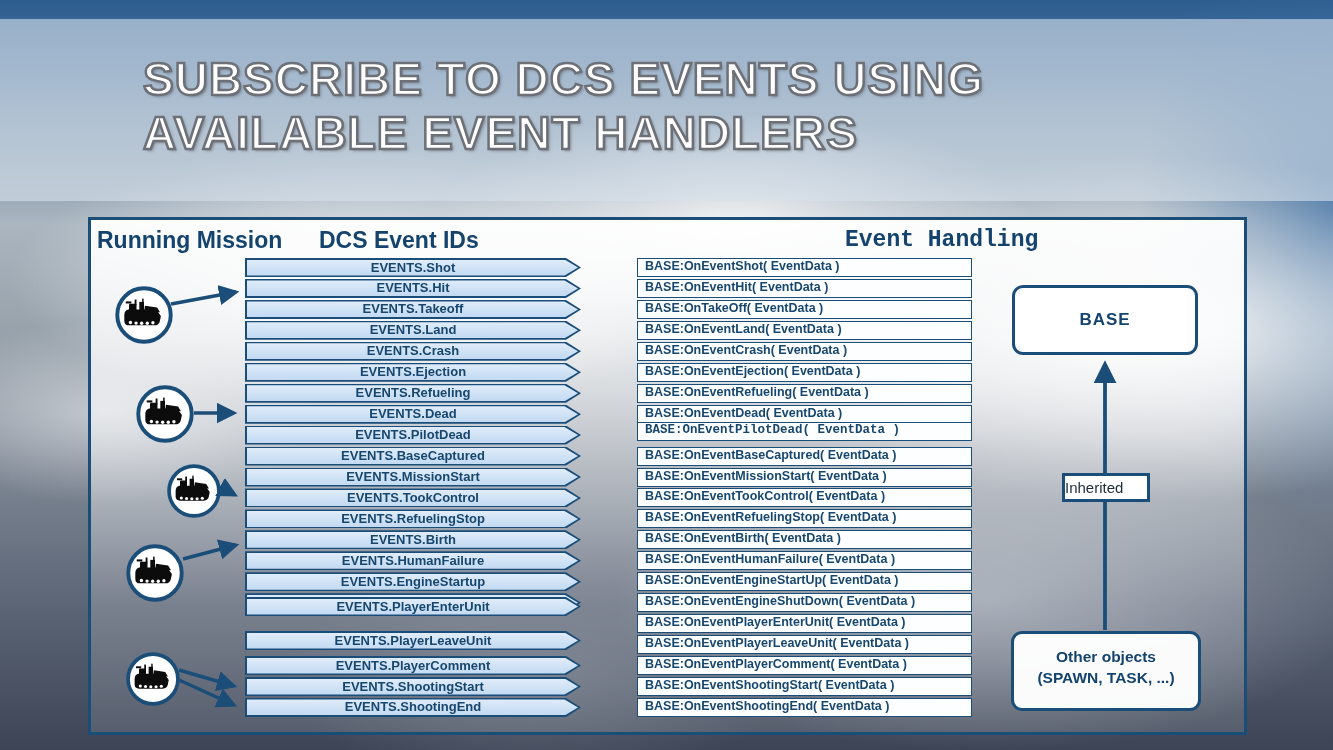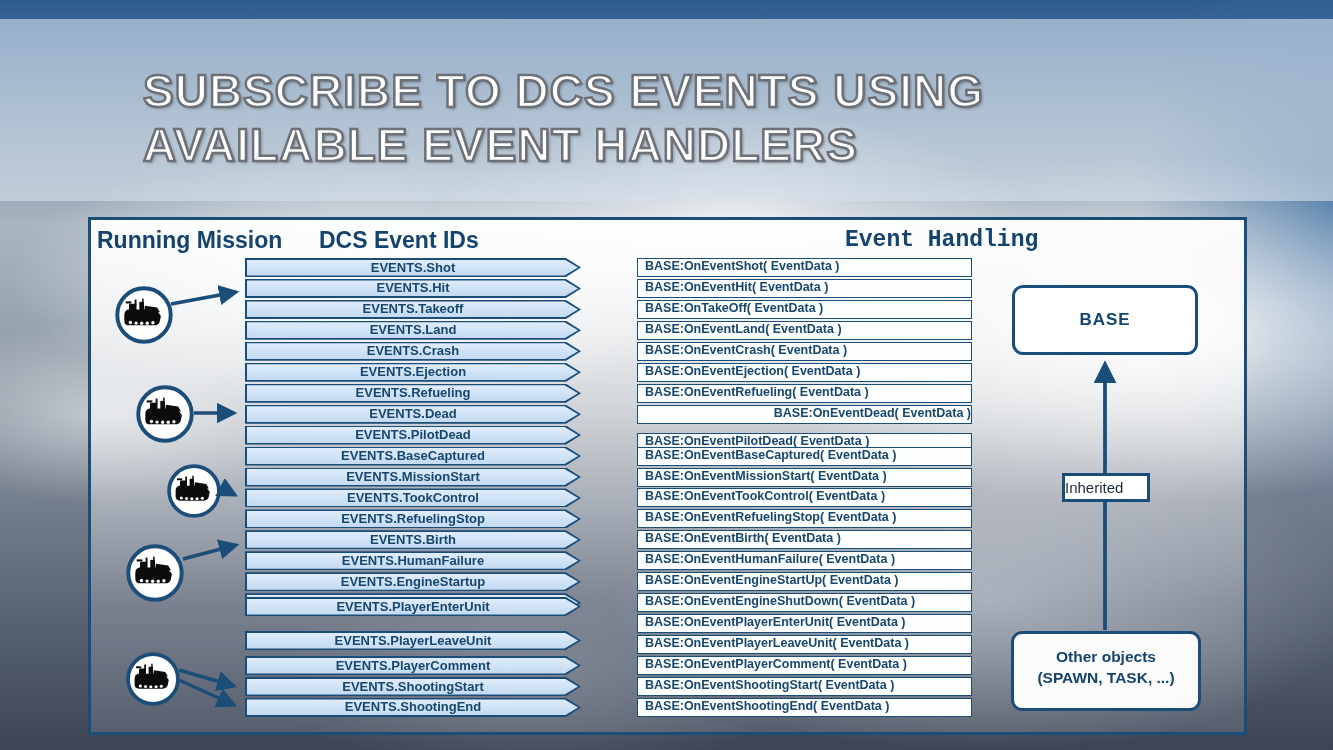--- a/index.html
+++ b/index.html
@@ -17,21 +17,20 @@
       linear-gradient(180deg,#2d5c8e 0%,#3f6c9c 6%,#7e97ae 18%,#aab5bf 30%,#9aa5ae 42%,#8a939e 55%,#737c8a 68%,#5a6374 82%,#3c4455 100%);
   }
   .abs{position:absolute;}
   
   #title-band{left:0;top:19px;width:1333px;height:182px;background:rgba(214,224,234,0.62);}
   #slide-title{
     left:143px;top:52px;width:1100px;
     font-size:46px;font-weight:bold;line-height:54px;letter-spacing:1px;
     color:#fff;-webkit-text-stroke:2.5px #6d7177;
     text-shadow:2px 2px 3px rgba(90,94,100,0.55);
-    margin-top:12px;
   }
   
   #frame{
     left:88px;top:217px;width:1159px;height:518px;box-sizing:border-box;
     border:3px solid #1b4d79;
     background:linear-gradient(180deg, rgba(255,255,255,0.95) 0%, rgba(255,255,255,0.8) 22%, rgba(255,255,255,0.45) 48%, rgba(255,255,255,0.18) 75%, rgba(255,255,255,0.12) 100%);
   }
   .col-header{font-size:23px;font-weight:bold;color:#14436d;white-space:nowrap;}
   #hdr-running{left:97px;top:227px;}
   #hdr-eventids{left:319px;top:227px;}
@@ -152,22 +151,22 @@
       </div>
     </div>
   <div class="abs" id="handler-column">
       <div class="hbox" style="top: 0px;">BASE:OnEventShot( EventData )</div>
       <div class="hbox" style="top: 20.95px;">BASE:OnEventHit( EventData )</div>
       <div class="hbox" style="top: 41.9px;">BASE:OnTakeOff( EventData )</div>
       <div class="hbox" style="top: 62.85px;">BASE:OnEventLand( EventData )</div>
       <div class="hbox" style="top: 83.8px;">BASE:OnEventCrash( EventData )</div>
       <div class="hbox" style="top: 104.75px;">BASE:OnEventEjection( EventData )</div>
       <div class="hbox" style="top: 125.7px;">BASE:OnEventRefueling( EventData )</div>
-      <div class="hbox" style="top: 146.65px; text-align: right;">BASE:OnEventDead( EventData )</div>
-      <div class="hbox" style="top: 175px;">BASE:OnEventPilotDead( EventData )</div>
+      <div class="hbox" style="top: 146.65px;">BASE:OnEventDead( EventData )</div>
+      <div class="hbox" style="top: 164px; font-family: Liberation Mono, monospace;">BASE:OnEventPilotDead( EventData )</div>
       <div class="hbox" style="top: 188.55px;">BASE:OnEventBaseCaptured( EventData )</div>
       <div class="hbox" style="top: 209.5px;">BASE:OnEventMissionStart( EventData )</div>
       <div class="hbox" style="top: 230.45px;">BASE:OnEventTookControl( EventData )</div>
       <div class="hbox" style="top: 251.4px;">BASE:OnEventRefuelingStop( EventData )</div>
       <div class="hbox" style="top: 272.35px;">BASE:OnEventBirth( EventData )</div>
       <div class="hbox" style="top: 314.25px;">BASE:OnEventEngineStartUp( EventData )</div>
       <div class="hbox" style="top: 293.3px;">BASE:OnEventHumanFailure( EventData )</div>
       <div class="hbox" style="top: 335.2px;">BASE:OnEventEngineShutDown( EventData )</div>
       <div class="hbox" style="top: 356.15px;">BASE:OnEventPlayerEnterUnit( EventData )</div>
       <div class="hbox" style="top: 377.1px;">BASE:OnEventPlayerLeaveUnit( EventData )</div>

